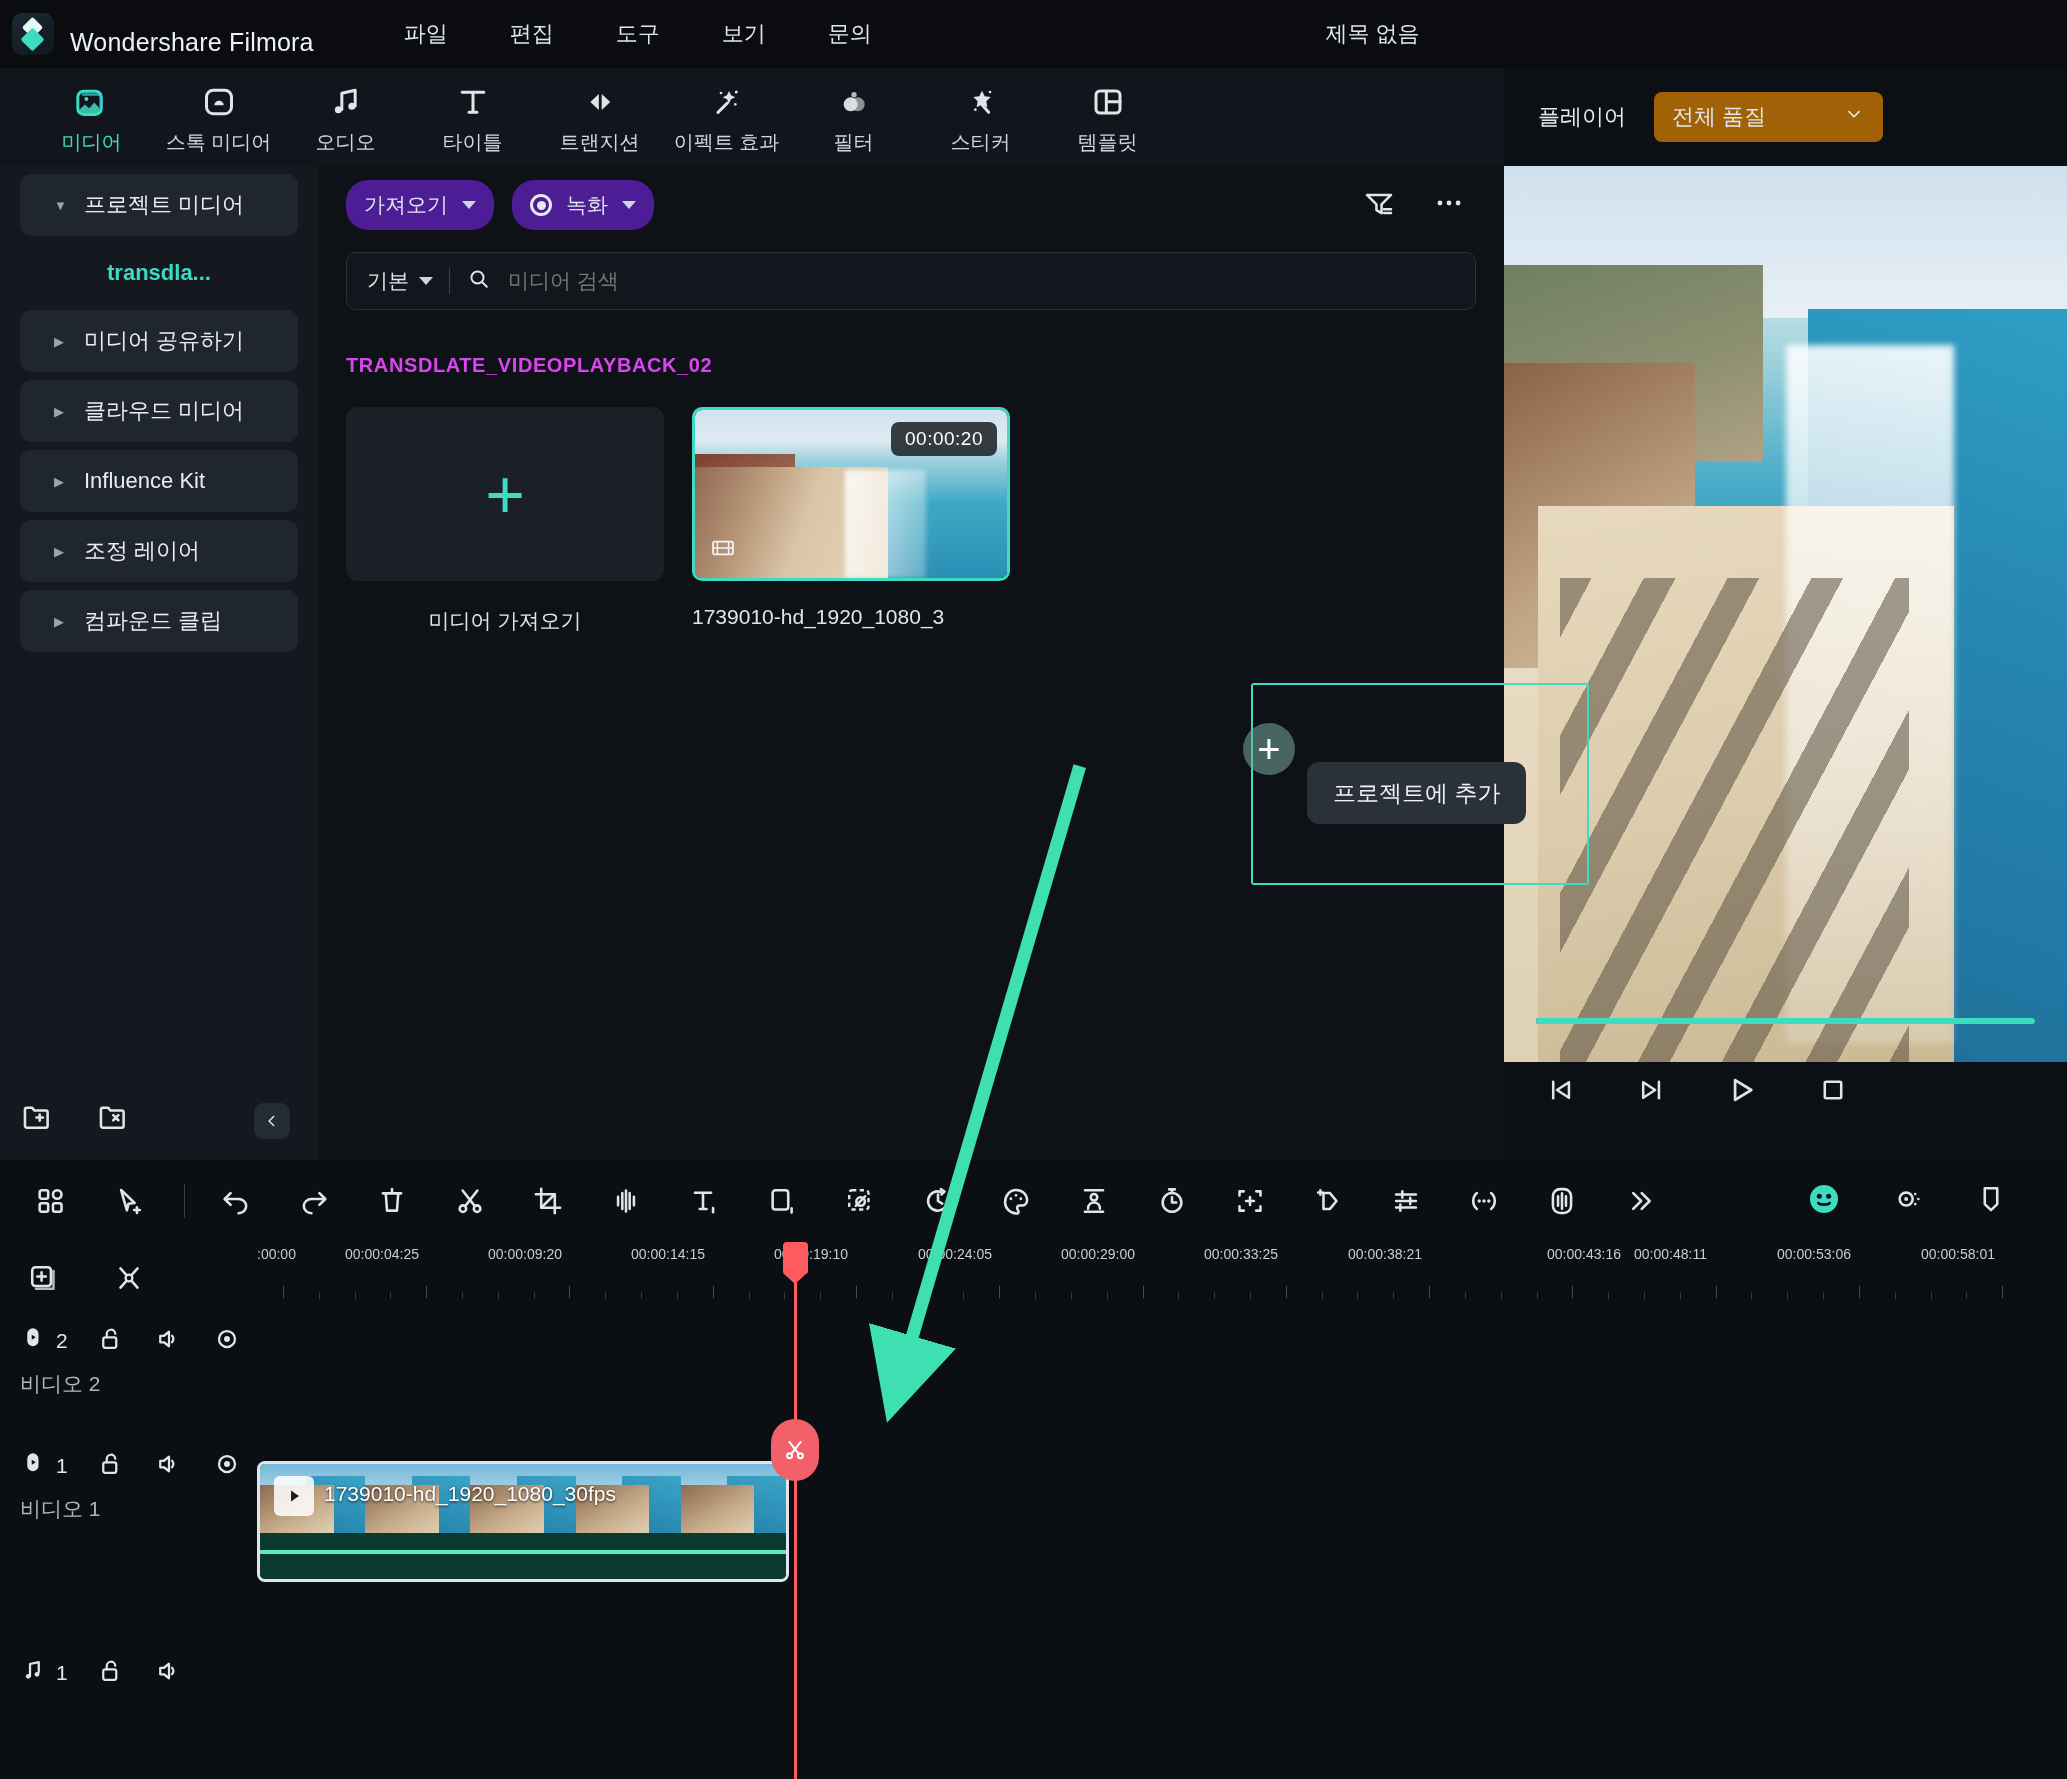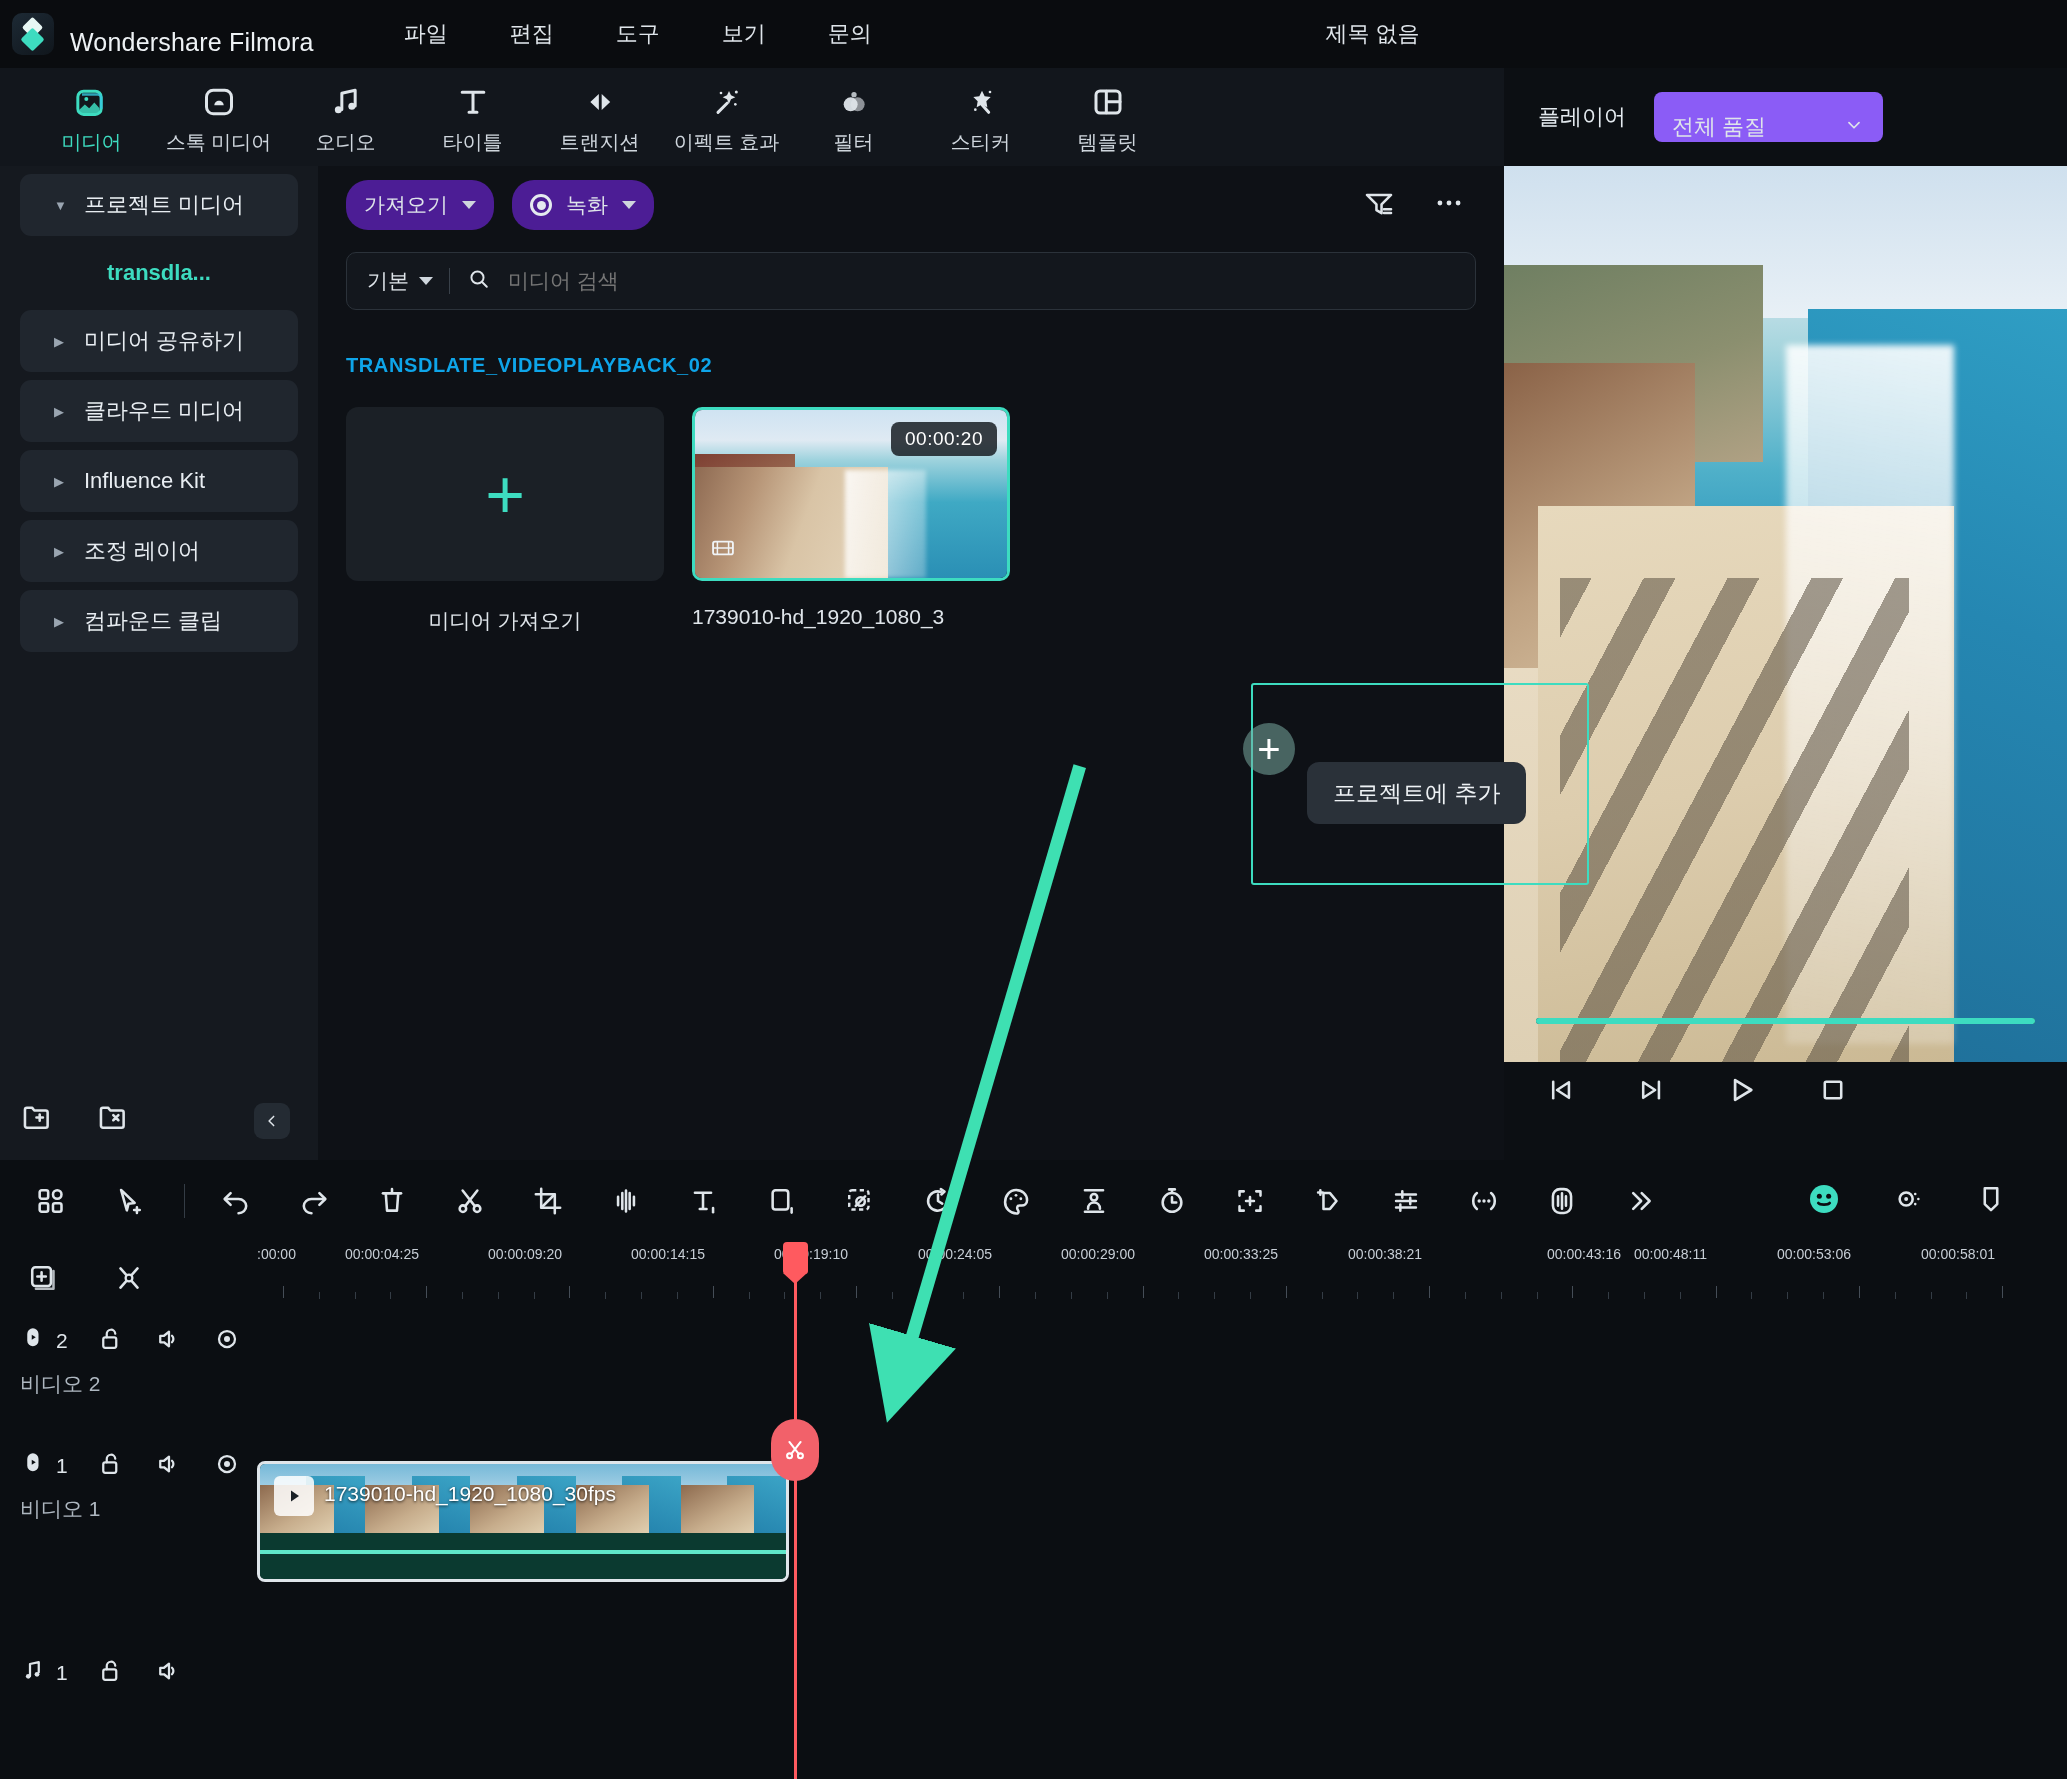--- a/index.html
+++ b/index.html
@@ -107,21 +107,21 @@
 
   .searchrow { padding:8px 28px 0 28px; }
   .searchbox {
     height:58px; border:1px solid #2b323a; border-radius:10px;
     background:#13171d; display:flex; align-items:center; padding:0 20px; gap:16px;
   }
   .searchbox .basic { font-size:21px; color:#dfe5ea; display:flex; align-items:center; gap:10px; cursor:pointer; }
   .searchbox .sep { width:1px; height:26px; background:#39414a; }
   .searchbox .ph { font-size:21px; color:#8a949e; }
 
-  .group-title { margin:44px 0 0 28px; font-size:20px; font-weight:bold; color:#0ea5e9; letter-spacing:0.6px; }
+  .group-title { margin:44px 0 0 28px; font-size:20px; font-weight:bold; color:#d946ef; letter-spacing:0.6px; }
 
   .grid { position:relative; margin:30px 0 0 28px; display:flex; gap:28px; }
   .import-card {
     width:318px; height:174px; border-radius:12px; background:#1b2026;
     display:flex; flex-direction:column; align-items:center; justify-content:center;
     cursor:pointer;
   }
   .plus-big { font-size:68px; color:#3ddcc0; line-height:48px; font-weight:300; }
   .cap { margin-top:26px; font-size:21px; color:#dfe5ea; text-align:center; width:318px; }
 
@@ -159,22 +159,22 @@
   }
 
   
   .player {
     position:absolute; left:1504px; top:68px; width:563px; height:1093px;
     background:#0c0f13;
   }
   .player-head { height:98px; display:flex; align-items:center; padding-left:34px; gap:28px; }
   .player-head .lbl { font-size:22px; color:#e4eaef; }
   .qual {
-    height:50px; min-width:229px; border-radius:8px; background:#8b5cf6;
-    display:flex; align-items:flex-end; justify-content:space-between;
+    height:50px; min-width:229px; border-radius:8px; background:#a16207;
+    display:flex; align-items:center; justify-content:space-between;
     padding:0 18px; font-size:22px; color:#dfe5ea; cursor:pointer;
   }
   .stage { position:absolute; left:0; top:98px; width:563px; height:896px; overflow:hidden; }
   .stage .img { position:absolute; inset:0;
     background:linear-gradient(#c5dcee 0%,#dbe8f2 10%,#a8d6de 20%,#4fb0c9 34%,#2f97bd 44%,#e9dcc4 52%,#ded0b4 100%); }
   .stage .s-sky { position:absolute; left:0; top:0; width:100%; height:17%; background:linear-gradient(#cfe0ee,#e8f0f6); }
   .stage .s-land { position:absolute; left:0; top:11%; width:46%; height:22%; background:linear-gradient(160deg,#6f7f62,#8b8f6f 55%,#b0a184); }
   .stage .s-cliff2 { position:absolute; left:0; top:22%; width:34%; height:34%; background:linear-gradient(150deg,#8a6247,#bfa282 60%,#d6c0a0); }
   .stage .s-ocean { position:absolute; right:0; top:16%; width:46%; height:84%; background:linear-gradient(200deg,#2f9ec4,#2587b2 40%,#1f6f99); }
   .stage .s-surf { position:absolute; right:20%; top:20%; width:30%; height:78%; background:linear-gradient(190deg,rgba(255,255,255,.9),rgba(255,255,255,.2)); filter:blur(3px); }

